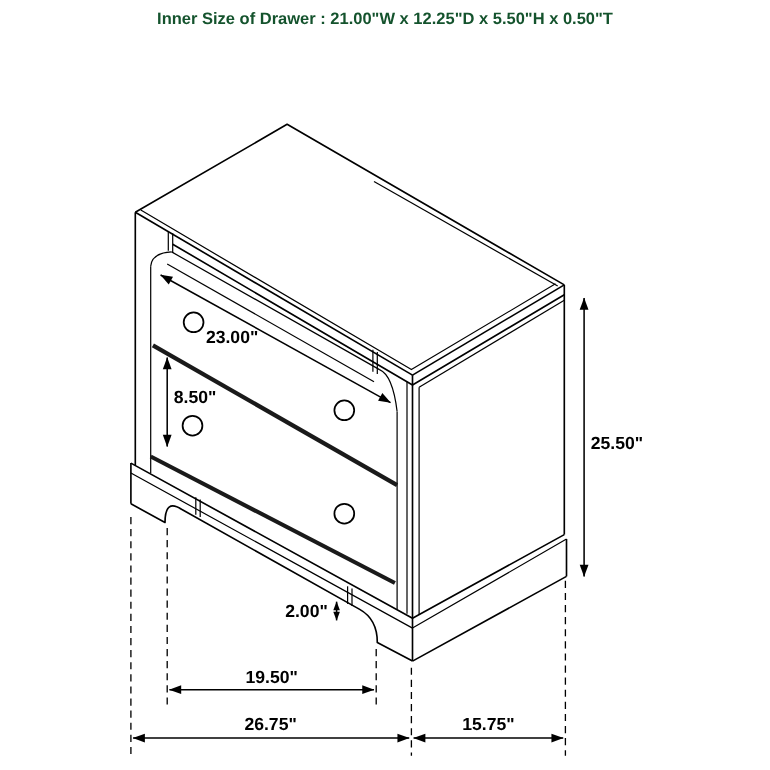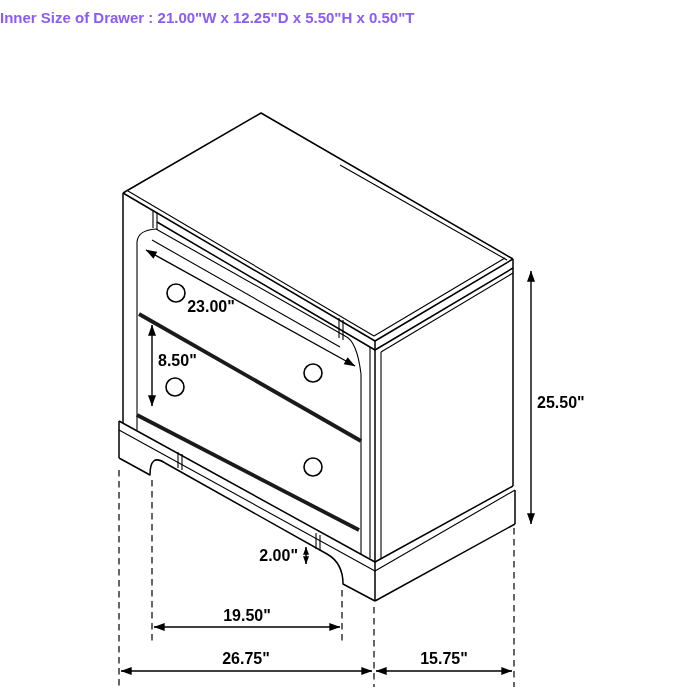--- a/index.html
+++ b/index.html
@@ -1,19 +1,19 @@
 <!DOCTYPE html>
 <html><head>
 <meta charset="utf-8">
 <style>
   html,body{margin:0;padding:0;background:#ffffff;}
   .canvas{position:relative;width:700px;height:700px;background:#ffffff;overflow:hidden;
           font-family:"Liberation Sans",sans-serif;}
-  .title{position:absolute;top:9px;left:0;width:700px;
-         font-weight:bold;font-size:15px;color:#8b5cf6;}
+  .title{position:absolute;top:9px;left:0;width:700px;text-align:center;
+         font-weight:bold;font-size:15px;color:#14532d;}
   svg{position:absolute;top:0;left:0;}
   .ln{fill:none;stroke:#000;stroke-width:1.5;stroke-linejoin:round;}
   .thin{fill:none;stroke:#000;stroke-width:1.1;stroke-linejoin:round;}
   .thick{fill:none;stroke:#1a1a1a;stroke-width:3.8;}
   .dash{fill:none;stroke:#000;stroke-width:1.2;stroke-dasharray:6.5 4.5;}
   .dim{fill:none;stroke:#000;stroke-width:1.4;}
   .knob{fill:#fff;stroke:#000;stroke-width:1.6;}
   text.dimlabel{font-family:"Liberation Sans",sans-serif;font-weight:bold;
                 font-size:16px;fill:#000;}
 </style>

